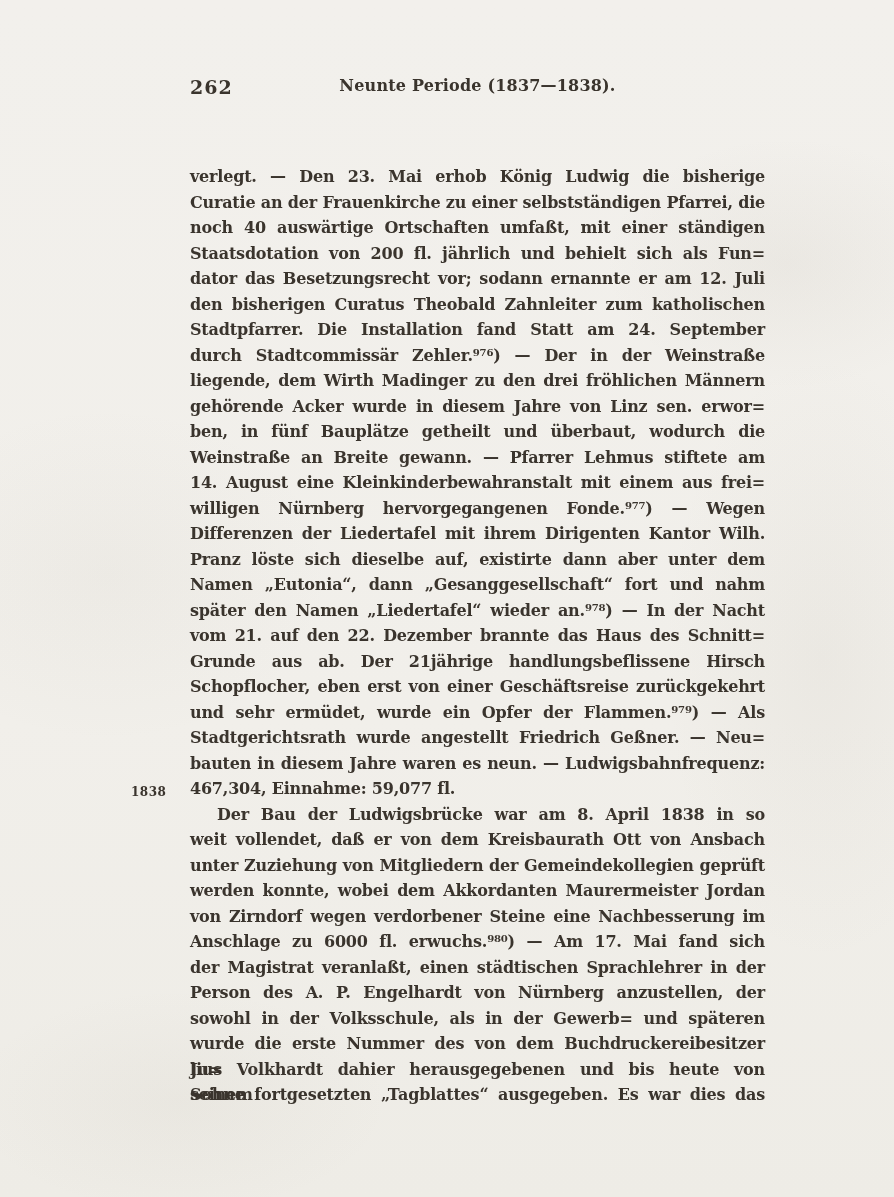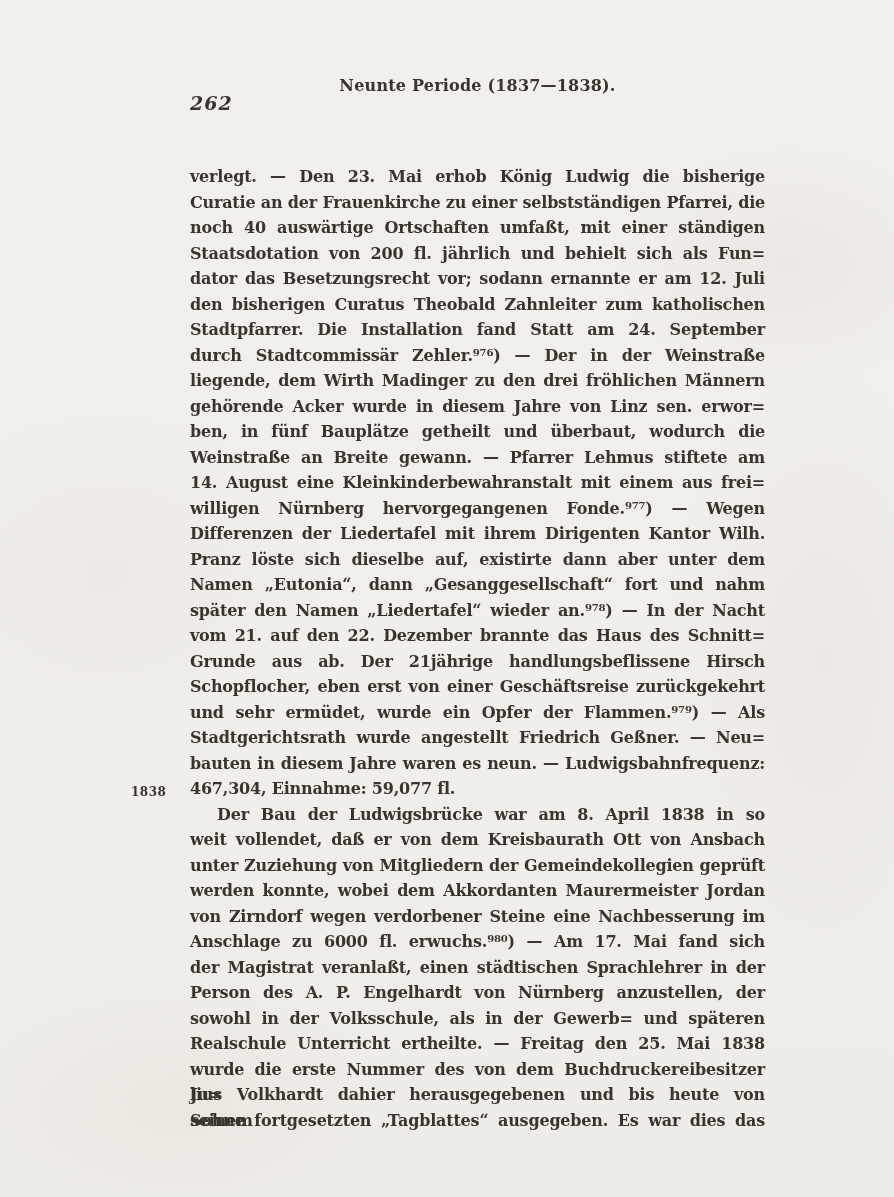--- a/index.html
+++ b/index.html
@@ -32,25 +32,24 @@
   .header-row {
     position: absolute;
     top: 76px;
     left: 190px;
     width: 575px;
     height: 24px;
   }
   .page-number {
     position: absolute;
     left: 0;
-    top: 16px;
+    top: 0;
     font-size: 19px;
     font-weight: bold;
     letter-spacing: 1px;
-    font-style: italic;
   }
   .running-header {
     width: 100%;
     text-align: center;
     font-size: 16px;
     font-weight: bold;
     letter-spacing: 0.2px;
   }
   .body-text {
     position: absolute;
@@ -131,20 +130,19 @@
     <div>
       <div class="line indent">Der Bau der Ludwigsbrücke war am 8. April 1838 in so</div>
       <div class="line">weit vollendet, daß er von dem Kreisbaurath Ott von Ansbach</div>
       <div class="line">unter Zuziehung von Mitgliedern der Gemeindekollegien geprüft</div>
       <div class="line">werden konnte, wobei dem Akkordanten Maurermeister Jordan</div>
       <div class="line">von Zirndorf wegen verdorbener Steine eine Nachbesserung im</div>
       <div class="line">Anschlage zu 6000 fl. erwuchs.⁹⁸⁰) — Am 17. Mai fand sich</div>
       <div class="line">der Magistrat veranlaßt, einen städtischen Sprachlehrer in der</div>
       <div class="line">Person des A. P. Engelhardt von Nürnberg anzustellen, der</div>
       <div class="line">sowohl in der Volksschule, als in der Gewerb= und späteren</div>
-      <div class="line">Realschule Unterricht ertheilte. — Freitag den 25. Mai 1838</div>
       <div class="line">wurde die erste Nummer des von dem Buchdruckereibesitzer Ju=</div>
       <div class="line">lius Volkhardt dahier herausgegebenen und bis heute von seinem</div>
       <div class="line">Sohne fortgesetzten „Tagblattes“ ausgegeben.  Es war dies das</div>
     </div>
 
   </div>
 </div>
 
 </body></html>

